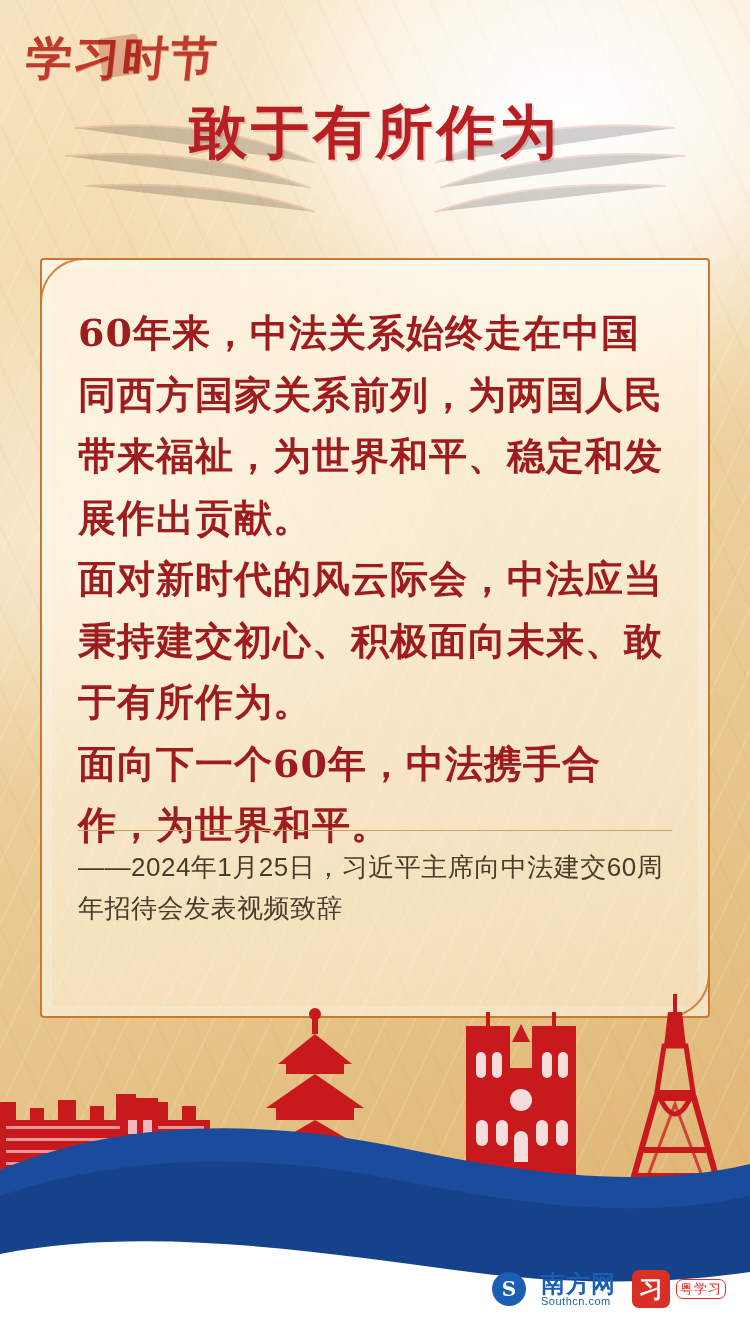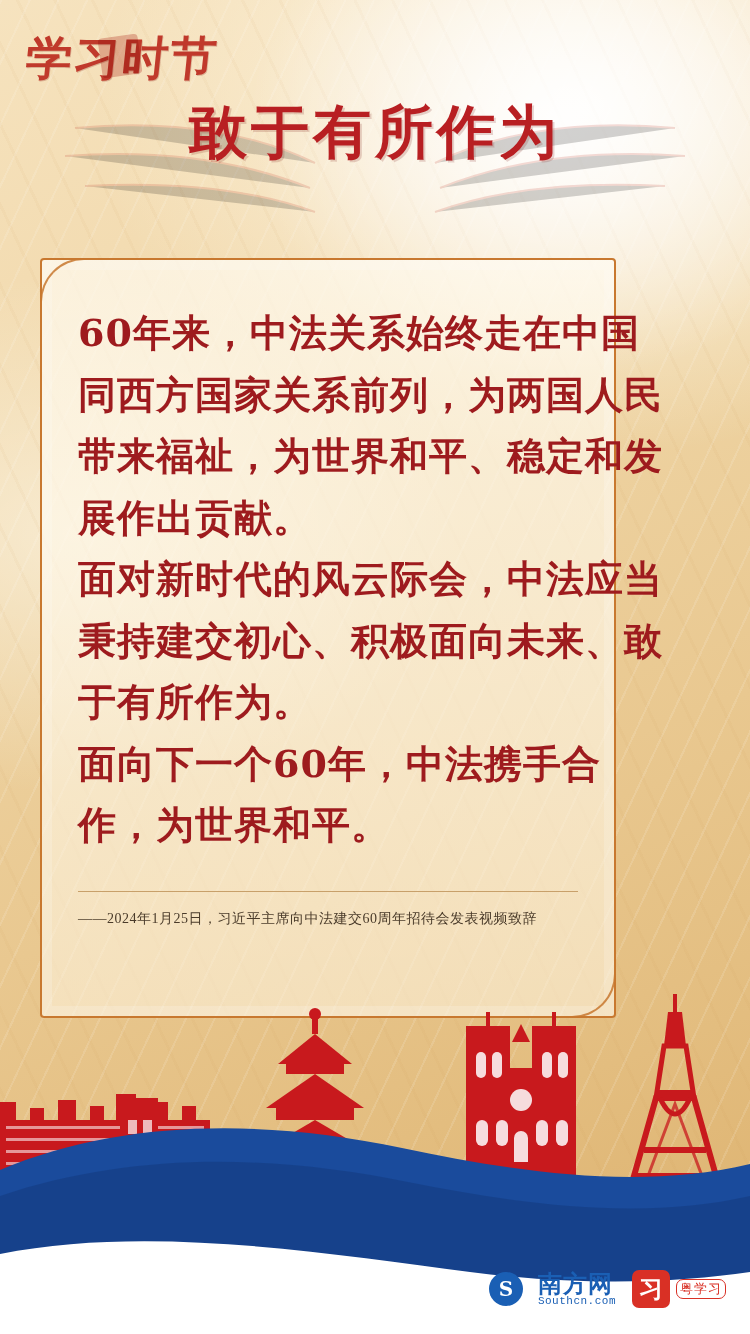--- a/index.html
+++ b/index.html
@@ -97,21 +97,21 @@
     height: 150px;
     pointer-events: none;
     opacity: .35;
   }
 
   
   .card {
     position: absolute;
     top: 258px;
     left: 40px;
-    width: 576px;
+    width: 670px;
     height: 760px;
     box-sizing: border-box;
     border: 2px solid #c8782f;
     border-radius: 4px;
     background: linear-gradient(180deg, rgba(255,250,238,0.72) 0%, rgba(255,246,226,0.55) 100%);
     box-shadow: inset 0 0 0 10px rgba(255,255,255,0.18);
   }
   .card-corner {
     position: absolute;
     width: 64px;
@@ -142,22 +142,22 @@
     right: 36px;
     bottom: 86px;
   }
   .attrib-rule {
     width: 100%;
     height: 1px;
     background: #c8a06a;
     margin-bottom: 16px;
   }
   .attrib {
-    font-family: Liberation Serif, serif;
-    font-size: 14px;
+    font-family: Liberation Sans, sans-serif;
+    font-size: 26px;
     line-height: 1.6;
     color: #4a3b2a;
     letter-spacing: 0.5px;
   }
 
   
   .skyline {
     position: absolute;
     left: 0;
     bottom: 150px;
@@ -199,22 +199,22 @@
     font-weight: 700;
     display: flex; align-items: center; justify-content: center;
   }
   .logo-southcn .words { line-height: 1.05; margin-left: 8px; }
   .logo-southcn .cn {
     font-family: "DejaVu Serif", "Liberation Serif", serif;
     font-size: 24px; font-weight: 700; color: #1a5fb4;
     letter-spacing: 1px;
   }
   .logo-southcn .en {
-    font-family: Liberation Mono, monospace;
-    font-size: 11px; color: #1a5fb4; letter-spacing: .5px; text-align: right;
+    font-family: Liberation Sans, sans-serif;
+    font-size: 11px; color: #1a5fb4; letter-spacing: .5px;
   }
   .logo-yxx {
     display: flex; align-items: center; gap: 6px;
   }
   .logo-yxx .sq {
     width: 38px; height: 38px; border-radius: 7px;
     background: #d93025;
     color: #fff;
     font-family: "DejaVu Serif", serif;
     font-size: 24px; font-weight: 700;

